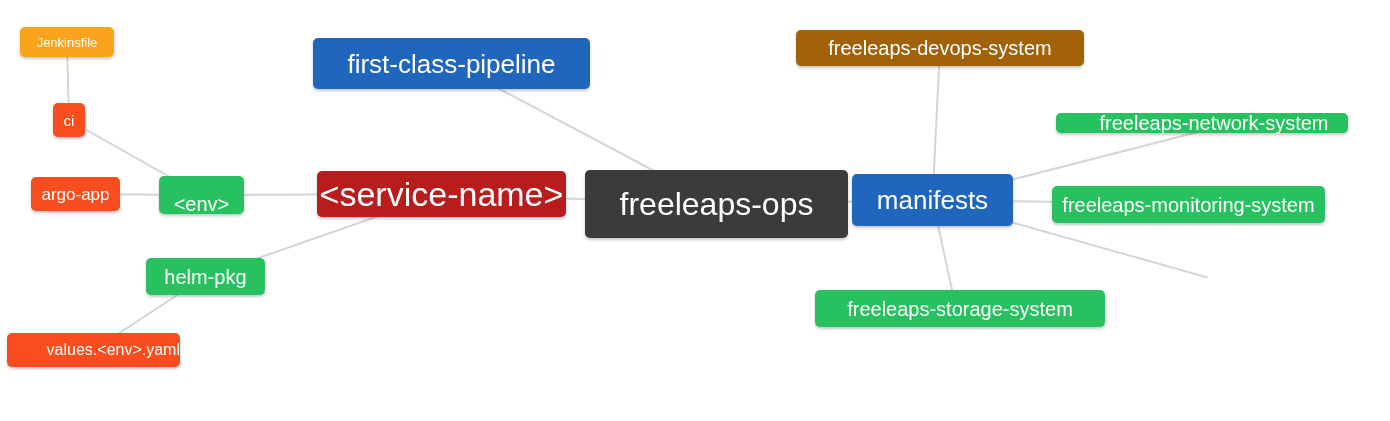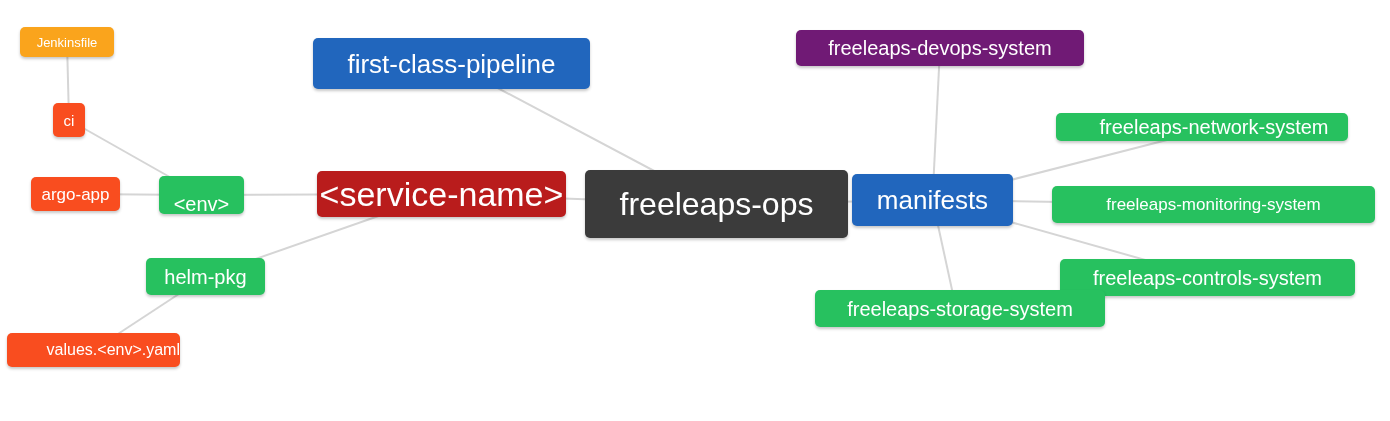--- a/index.html
+++ b/index.html
@@ -80,28 +80,25 @@
     </div>
     <div class="node" style="left: 317px; top: 171px; width: 249px; height: 46px; font-size: 34px; background: #b91c1c;">
       <span>&lt;service-name&gt;</span>
     </div>
     <div class="node" style="left: 585px; top: 170px; width: 263px; height: 68px; font-size: 32px; background: rgb(59, 59, 59); align-items: center;">
       <span>freeleaps-ops</span>
     </div>
     <div class="node" style="left: 852px; top: 174px; width: 161px; height: 52px; font-size: 26px; background: rgb(33, 102, 189);">
       <span>manifests</span>
     </div>
-    <div class="node" style="left: 796px; top: 30px; width: 288px; height: 36px; font-size: 20px; background: #701a75;">
+    <div class="node" style="left: 796px; top: 30px; width: 288px; height: 36px; font-size: 20px; background: #a16207;">
       <span>freeleaps-devops-system</span>
     </div>
-    <div class="node" style="left: 1056px; top: 113px; width: 292px; height: 28px; font-size: 20px; background: rgb(39, 193, 95); padding-left: 24px;">
+    <div class="node" style="left: 1056px; top: 113px; width: 292px; height: 20px; font-size: 20px; background: rgb(39, 193, 95); padding-left: 24px;">
       <span>freeleaps-network-system</span>
     </div>
-    <div class="node" style="left: 1052px; top: 186px; width: 323px; height: 37px; font-size: 17px; background: rgb(39, 193, 95);">
+    <div class="node" style="left: 1052px; top: 186px; width: 273px; height: 37px; font-size: 20px; background: rgb(39, 193, 95);">
       <span>freeleaps-monitoring-system</span>
-    </div>
-    <div class="node" style="left: 1060px; top: 259px; width: 295px; height: 37px; font-size: 20px; background: rgb(39, 193, 95);">
-      <span>freeleaps-controls-system</span>
     </div>
     <div class="node" style="left: 815px; top: 290px; width: 290px; height: 37px; font-size: 20px; background: rgb(39, 193, 95);">
       <span>freeleaps-storage-system</span>
     </div>
   </div>
 
 </body></html>

